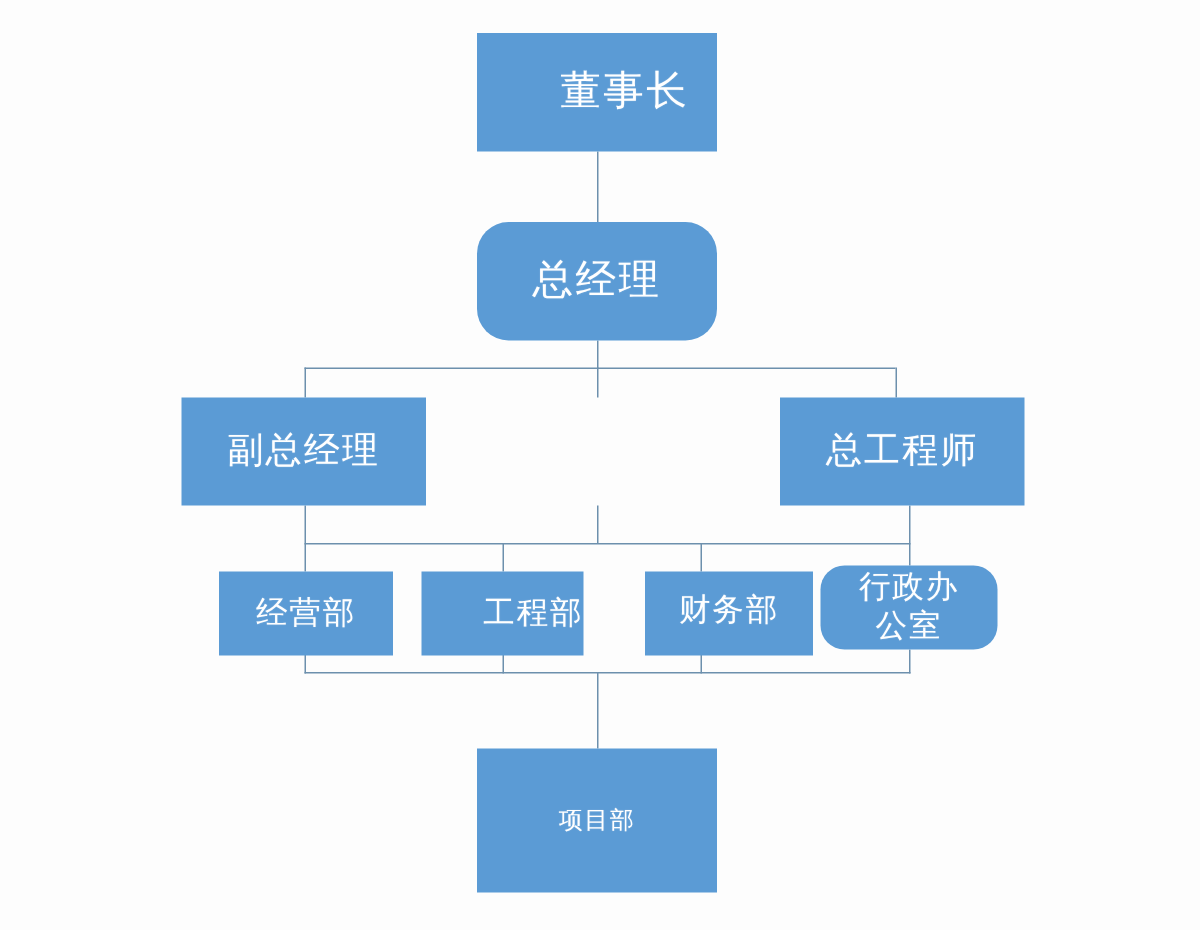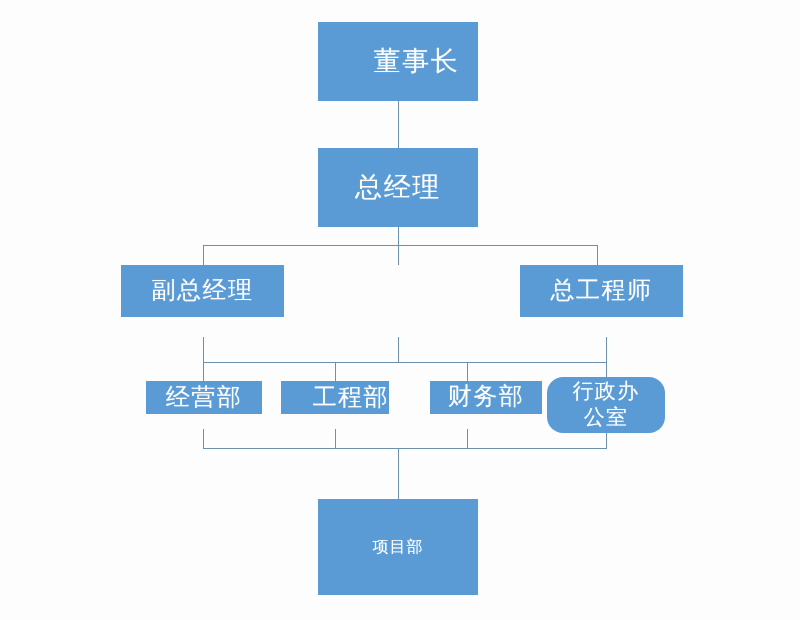--- a/index.html
+++ b/index.html
@@ -33,28 +33,28 @@
   }
 
   .node-label {
     display: block;
     white-space: pre-line;
     text-shadow: 0 0 1px rgba(255,255,255,0.35);
   }
 
   
   .lvl-1 { left: 318px; top: 22px;  width: 160px; height: 79px;  font-size: 27px; padding-left: 37px; }
-  .lvl-2 { left: 318px; top: 148px; width: 160px; height: 79px;  font-size: 27px; }
+  .lvl-2 { left: 318px; top: 148px; width: 160px; height: 79px;  font-size: 27px; border-radius: 21px; }
 
-  .lvl-3 { top: 265px; width: 163px; height: 52px; font-size: 24px; text-align: right; }
+  .lvl-3 { top: 265px; width: 163px; height: 72px; font-size: 24px; text-align: right; }
   .lvl-3.n1 { left: 121px; }
   .lvl-3.n2 { left: 318px; }
   .lvl-3.n3 { left: 520px; }
 
-  .lvl-4 { top: 381px; height: 33px; font-size: 24px; }
+  .lvl-4 { top: 381px; height: 56px; font-size: 21px; }
   .lvl-4.n1 { left: 146px; width: 116px; }
   .lvl-4.n2 { left: 281px; width: 108px; justify-content: flex-end; }
   .lvl-4.n3 { left: 430px; width: 112px; font-family: Liberation Mono, monospace; }
   .lvl-4.n4 { left: 547px; top: 377px; width: 118px; height: 56px; font-size: 21px; border-radius: 16px; }
 
   .lvl-5 { left: 318px; top: 499px; width: 160px; height: 96px; font-size: 16px; }
 
   
   .conn {
     position: absolute;

